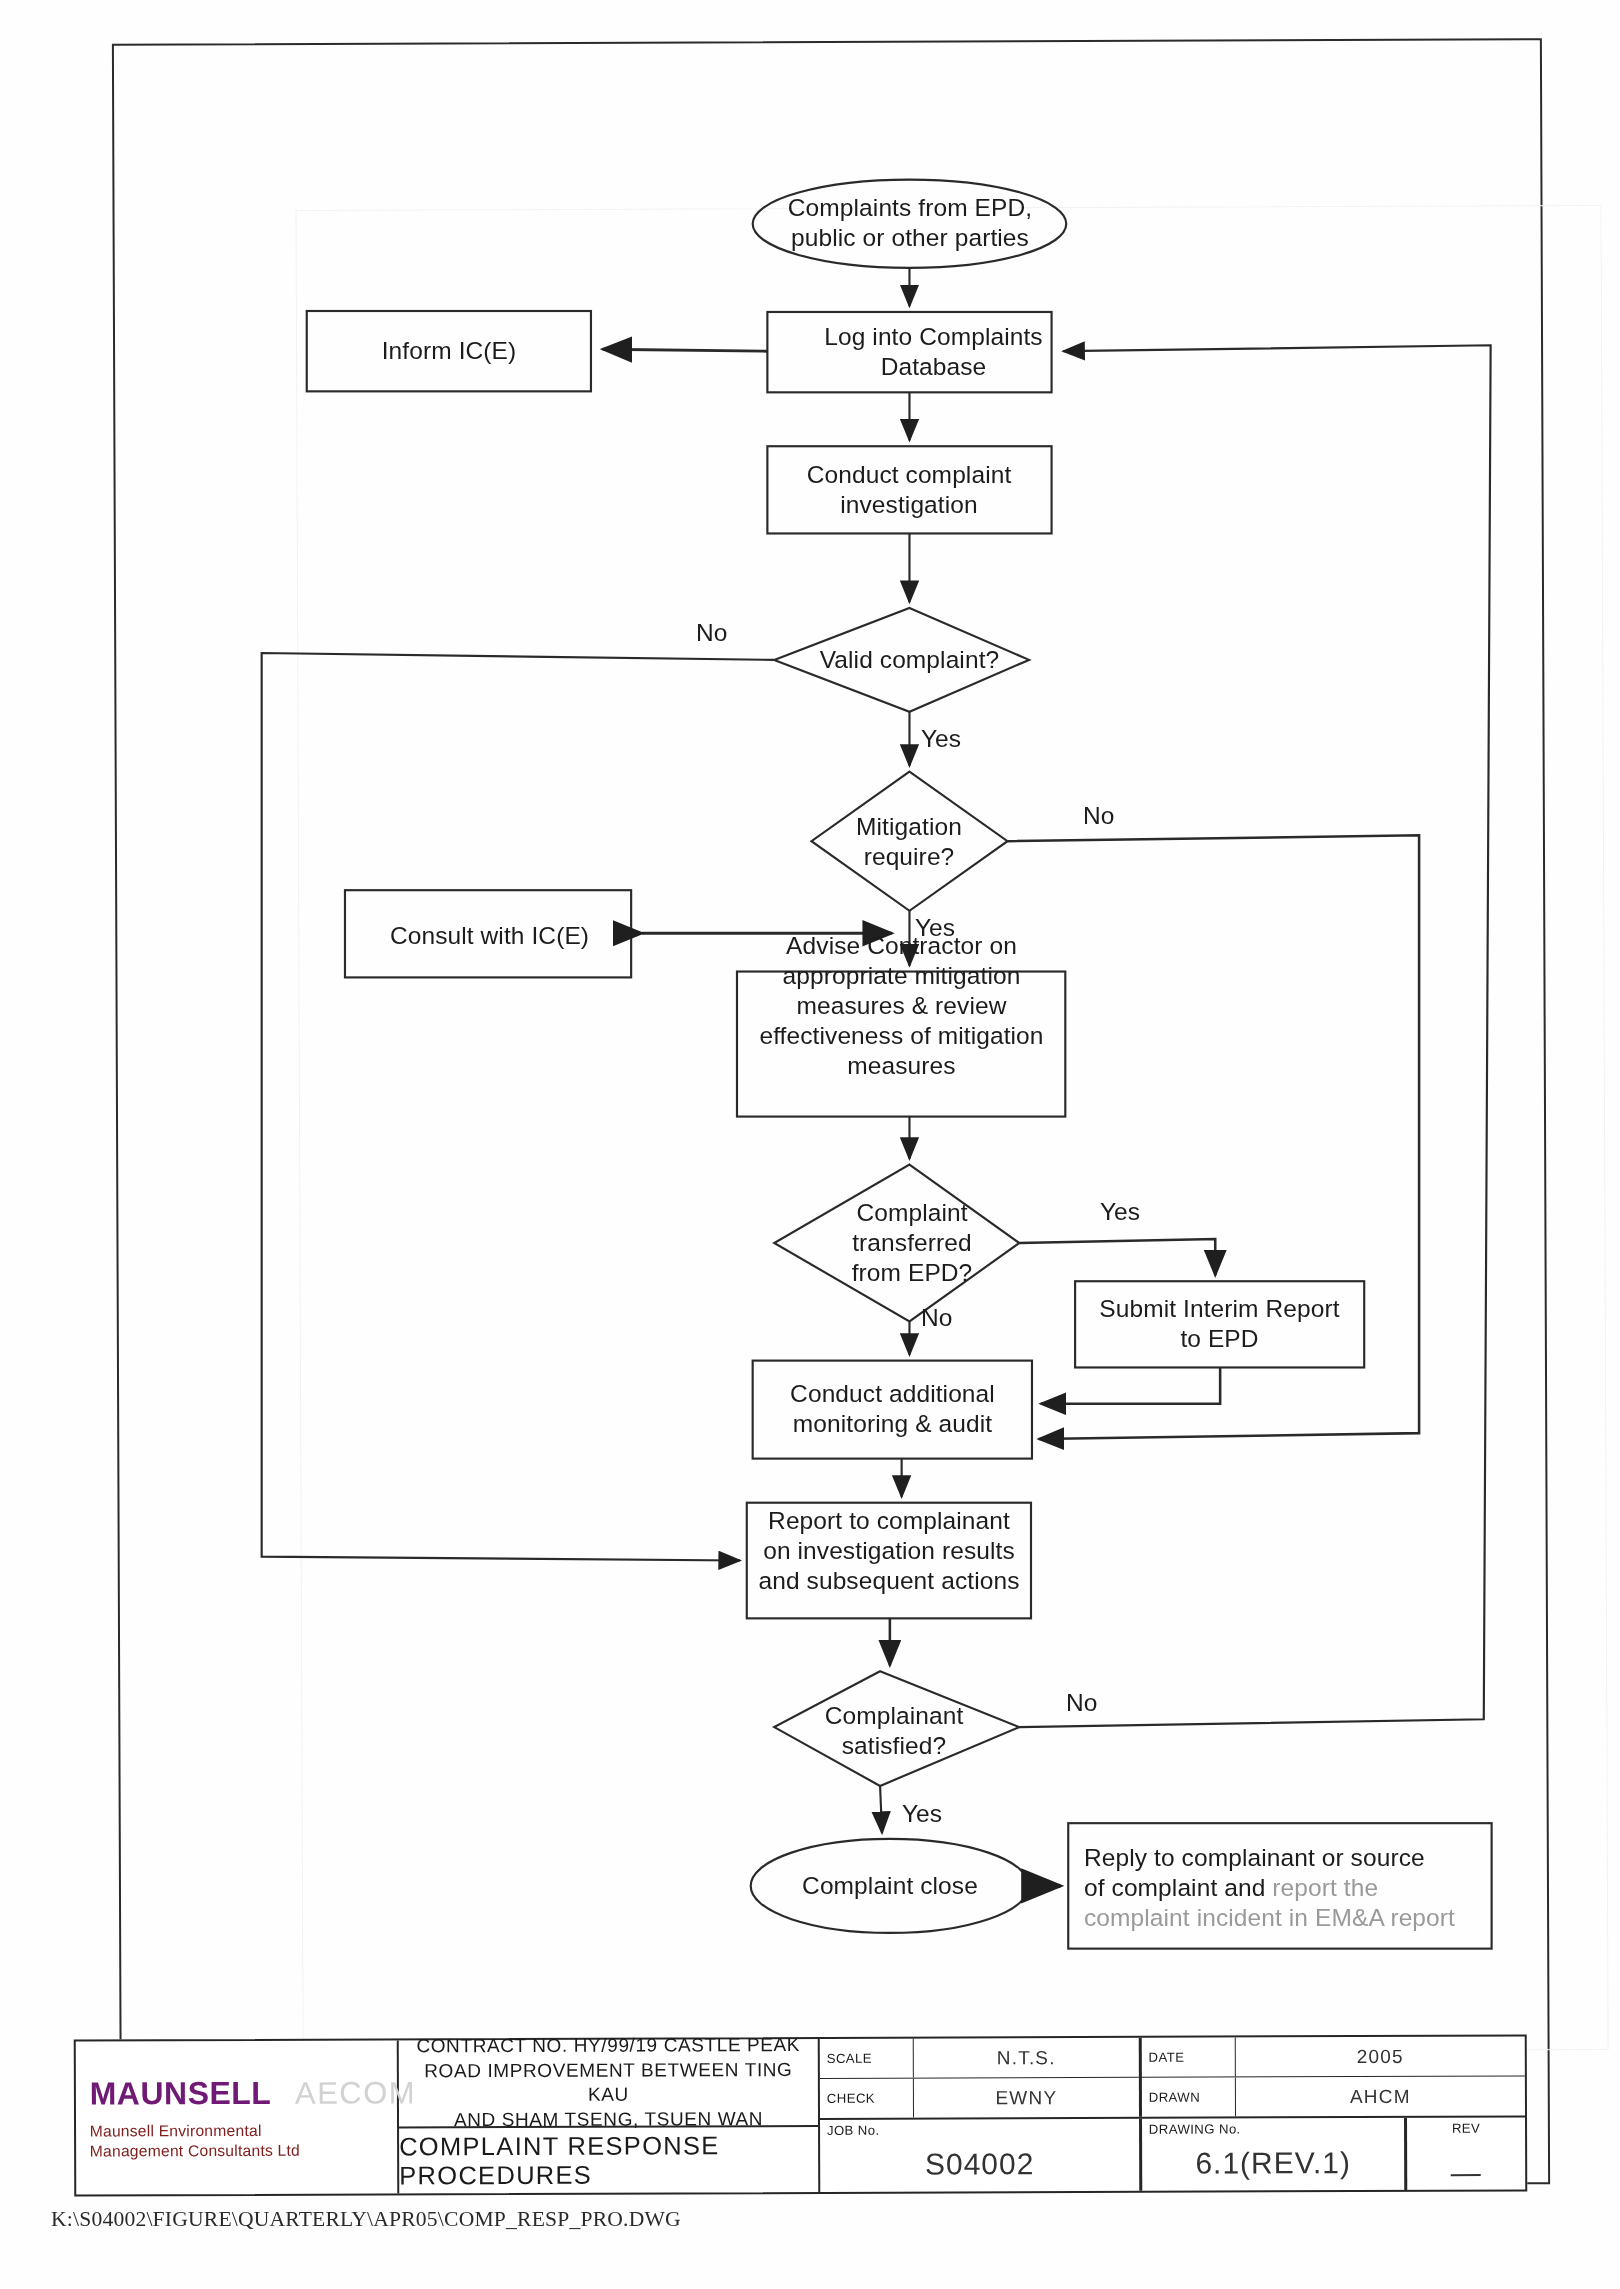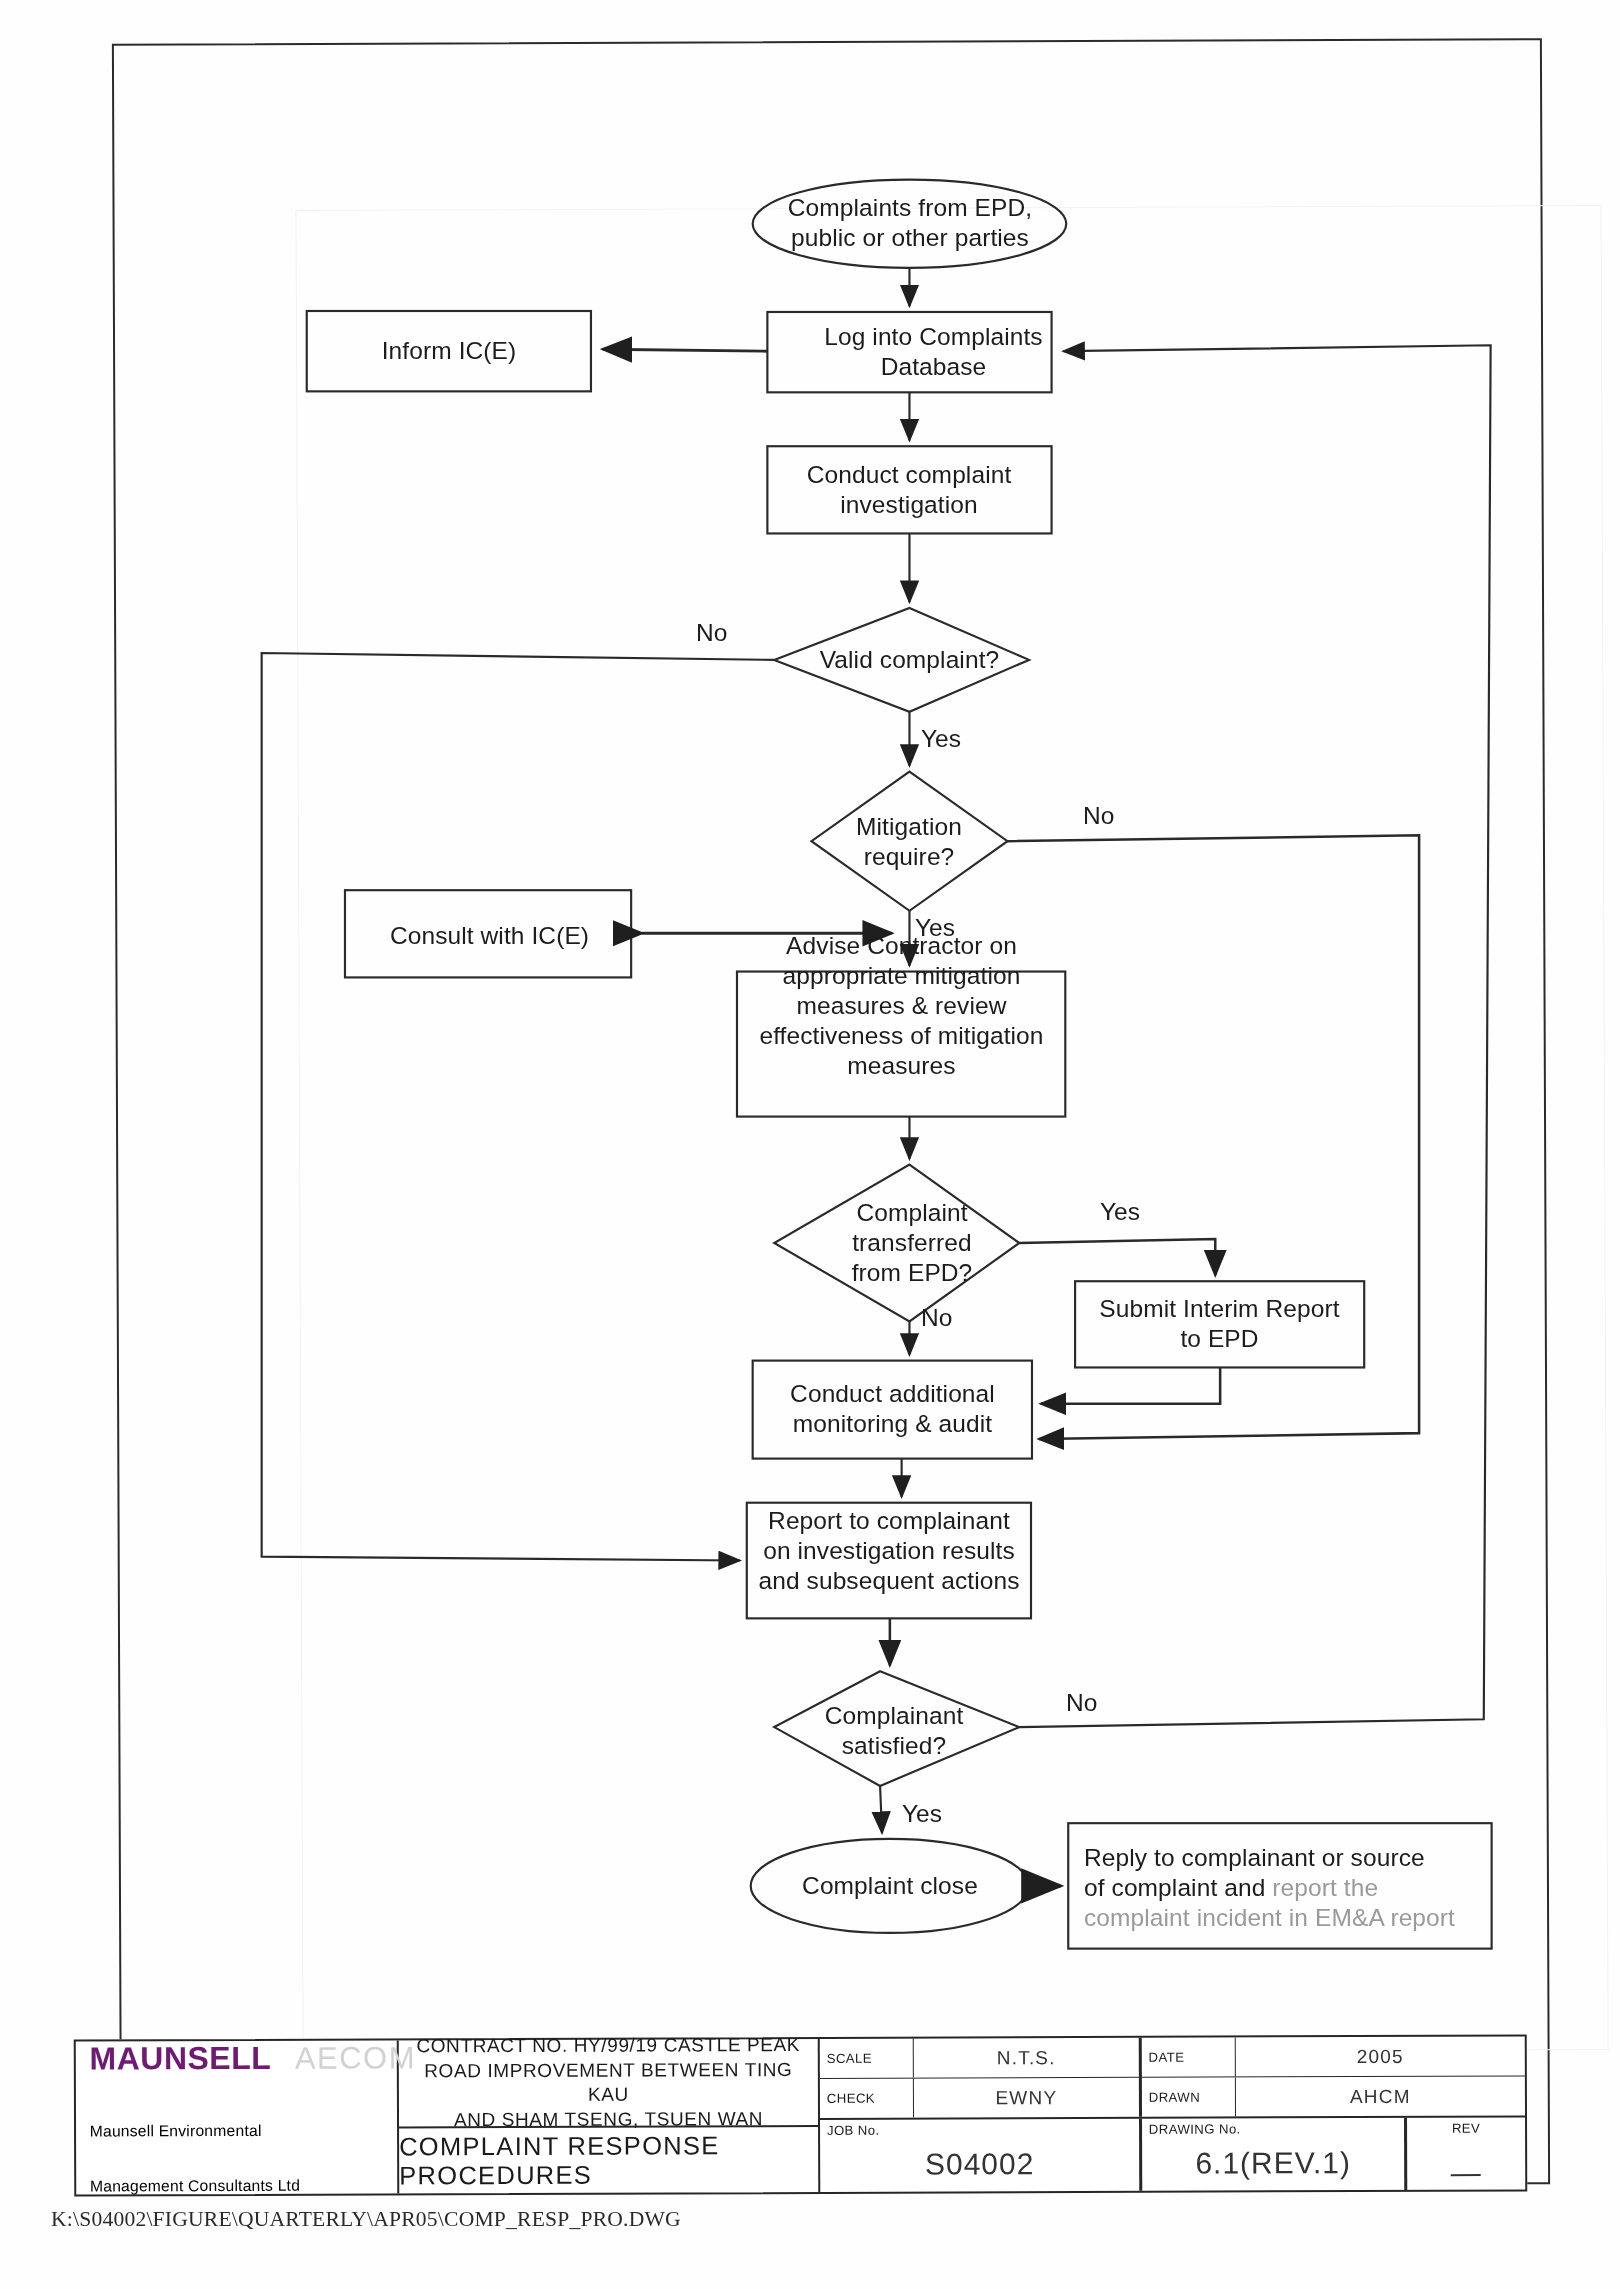--- a/index.html
+++ b/index.html
@@ -48,21 +48,21 @@
   }
   .tb-cell{box-sizing:border-box;}
   #tb-logo{
     width:323px;border-right:2.9px solid #262626;
     display:flex;flex-direction:column;justify-content:center;padding-left:13.7px;
   }
   .logo-row{display:flex;align-items:baseline;gap:11.8px;margin-bottom:9.8px;}
   .logo-maunsell{font-size:32px;font-weight:700;letter-spacing:0.5px;color:#701a75;}
   .logo-divider{width:2px;height:33px;background:#d9d9d9;align-self:center;}
   .logo-aecom{font-size:31px;color:#d2d2d2;letter-spacing:1.5px;}
-  .logo-sub{font-size:15.7px;color:#000000;line-height:19.6px;letter-spacing:0.2px;margin-top:35px;}
+  .logo-sub{font-size:15.7px;color:#7f1d1d;line-height:19.6px;letter-spacing:0.2px;}
 
   #tb-desc{
     width:421px;border-right:2.9px solid #262626;display:flex;flex-direction:column;
   }
   #tb-contract{
     height:86px;border-bottom:2.9px solid #262626;
     display:flex;align-items:center;justify-content:center;
     font-size:19px;line-height:24.5px;text-align:center;letter-spacing:0.6px;
     padding:0 7.8px;
   }

